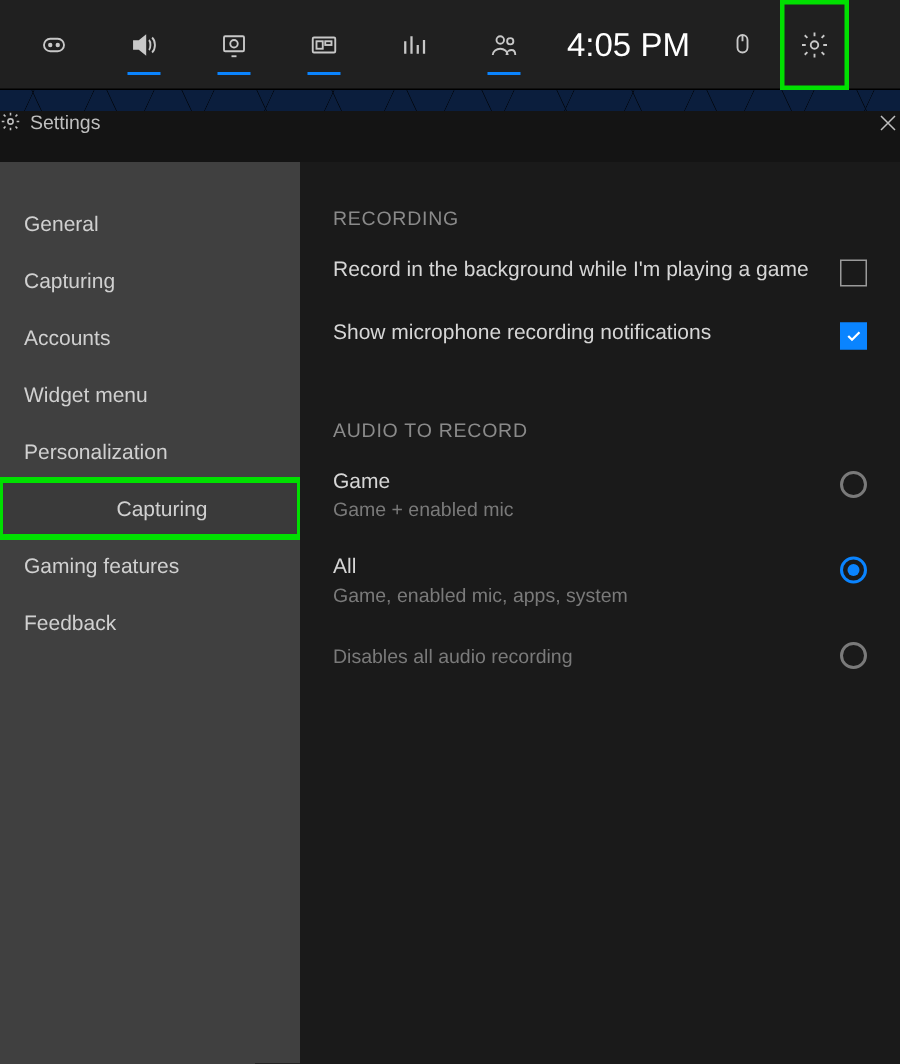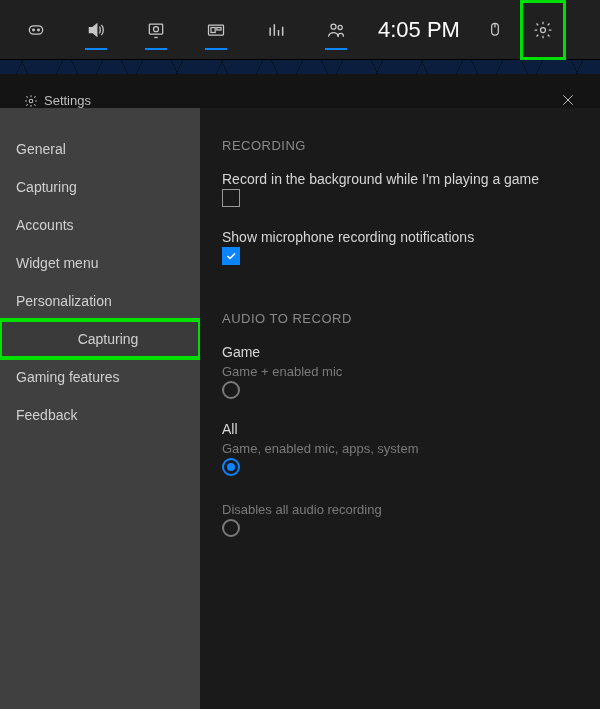--- a/index.html
+++ b/index.html
@@ -57,22 +57,22 @@
       linear-gradient(115deg, transparent 48%, #000 49%, transparent 50%) 0 0/40px 14px,
       linear-gradient(65deg, transparent 48%, #000 49%, transparent 50%) 0 0/50px 14px;
     opacity:.7;
   }
 
   
   .settings-header {
     height: 34px;
     background: #141414;
     display: flex;
-    align-items: flex-end;
-    padding: 0 24px;
+    align-items: flex-start;
+    padding: 0 0;
     color: #bfbfbf;
     font-size: 13px;
   }
   .settings-header .gear { width:14px; height:14px; margin-right:6px; }
   .settings-header .title { flex: 1; }
   .close-x { width:16px; height:16px; color:#bfbfbf; }
 
   
   .body {
     display: flex;
@@ -113,21 +113,20 @@
     color: #8a8a8a;
     font-size: 13px;
     letter-spacing: .5px;
     margin-bottom: 18px;
   }
   .row {
     display: flex;
     align-items: flex-start;
     justify-content: center;
     margin-bottom: 22px;
-    flex-direction: column;
   }
   .row .labels { flex: 1; padding-right: 12px; }
   .row .sub { color: #7a7a7a; font-size: 13px; margin-top: 4px; }
 
   .checkbox {
     width: 18px; height: 18px;
     border: 1px solid #9a9a9a;
     display: inline-flex;
     align-items: center;
     justify-content: center;

